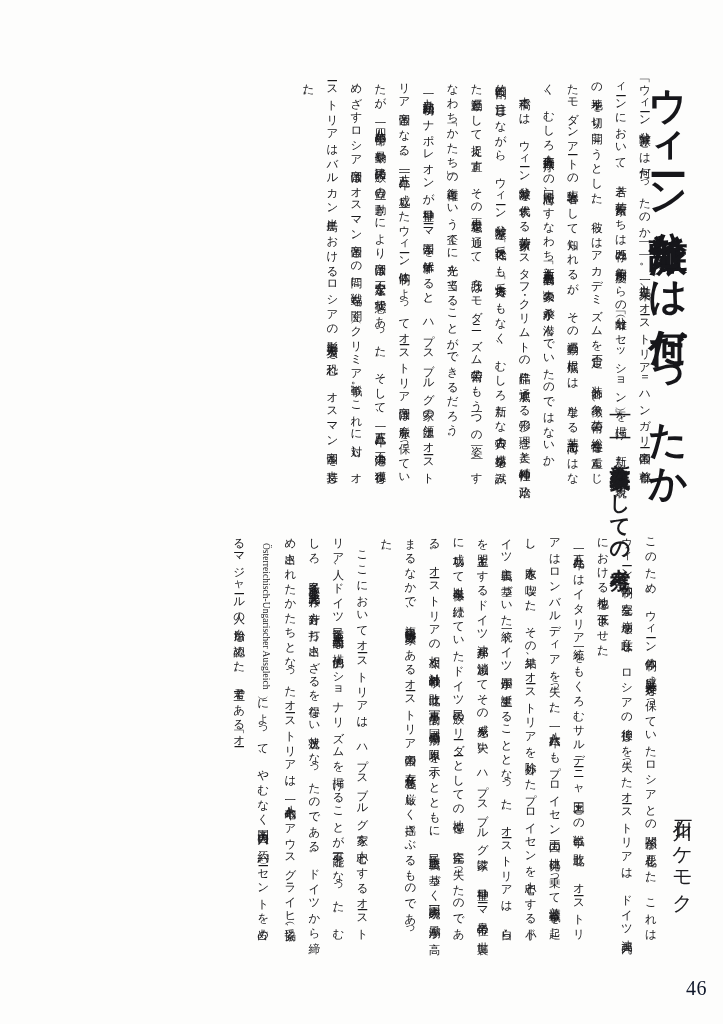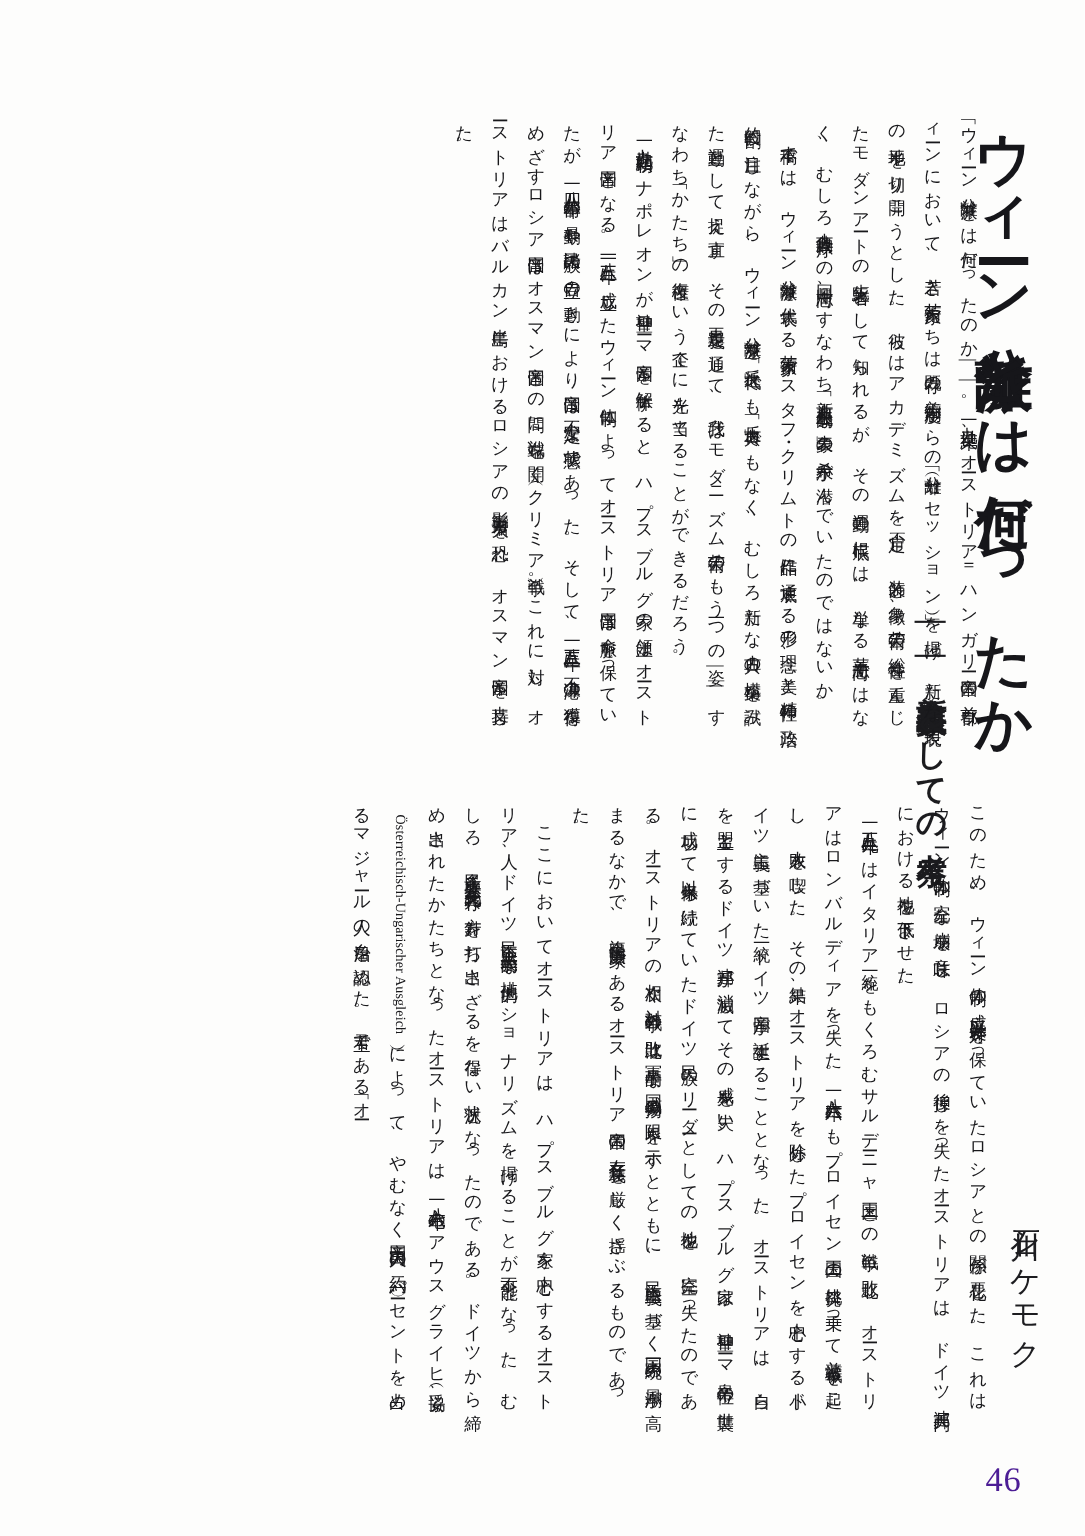--- a/index.html
+++ b/index.html
@@ -111,24 +111,24 @@
     display:inline-block;
     font-size:9.4px;
     letter-spacing:0.1px;
     font-family:"Liberation Serif","DejaVu Serif",serif;
     vertical-align:baseline;
   }
 
   
   #folio{
     position:absolute;
-    right:42px;
+    right:16px;
     bottom:24px;
-    font-size:23px;
-    color:#4c1d95;
+    font-size:20px;
+    color:#0f172a;
     letter-spacing:0.5px;
     font-family:"Liberation Serif","DejaVu Serif",serif;
   }
 </style>
 </head>
 <body>
 
 <div id="page">
 
   <div id="title-cluster">

